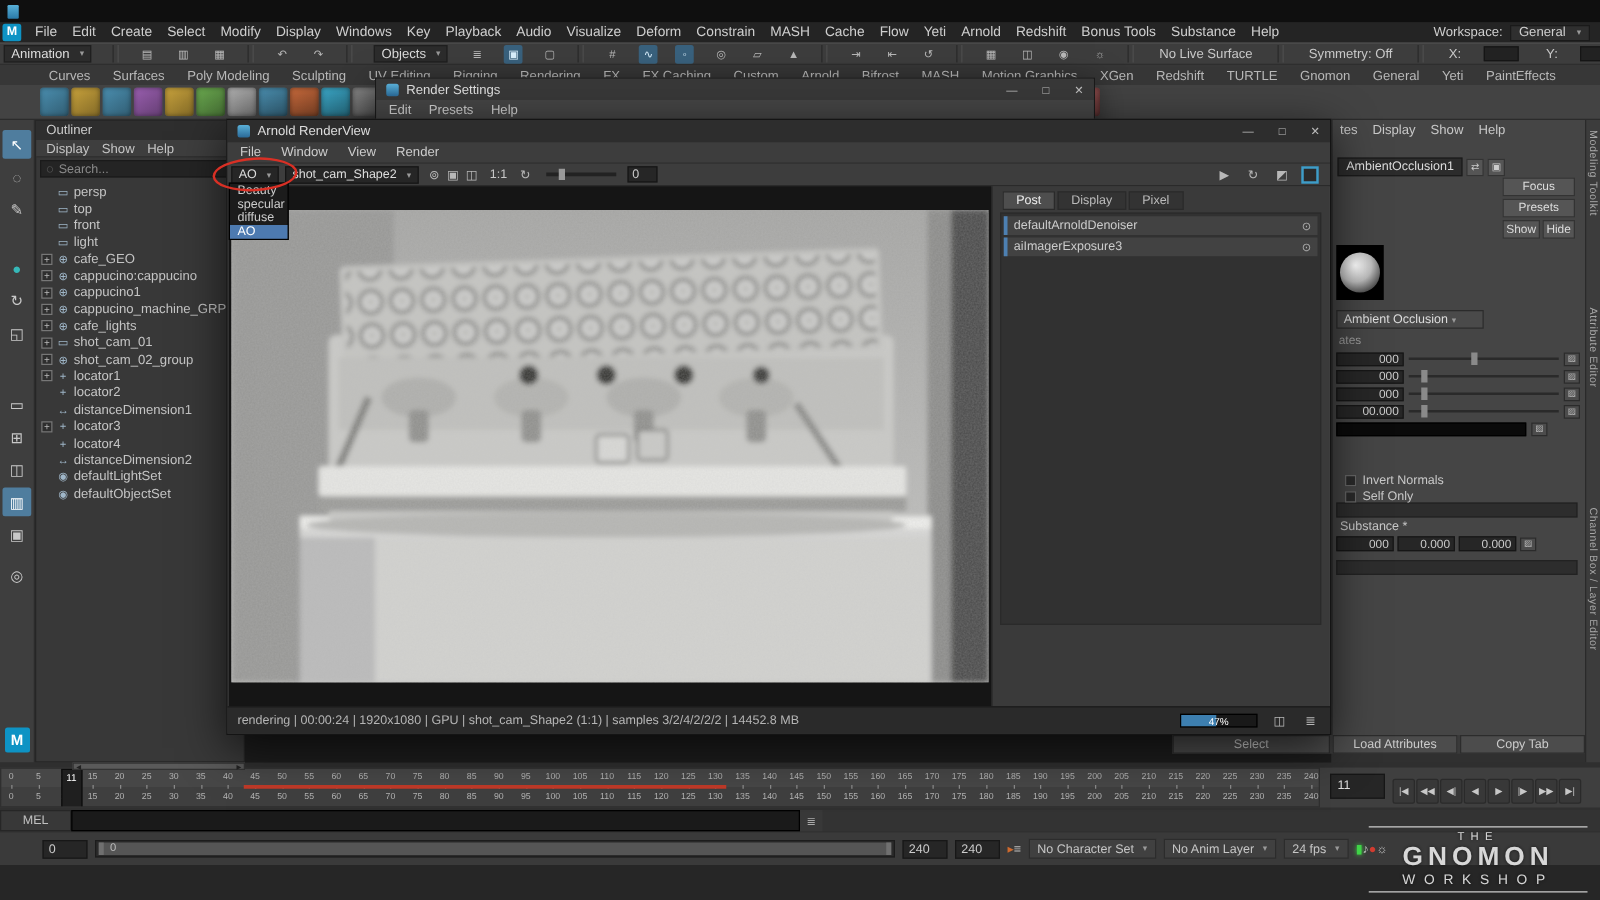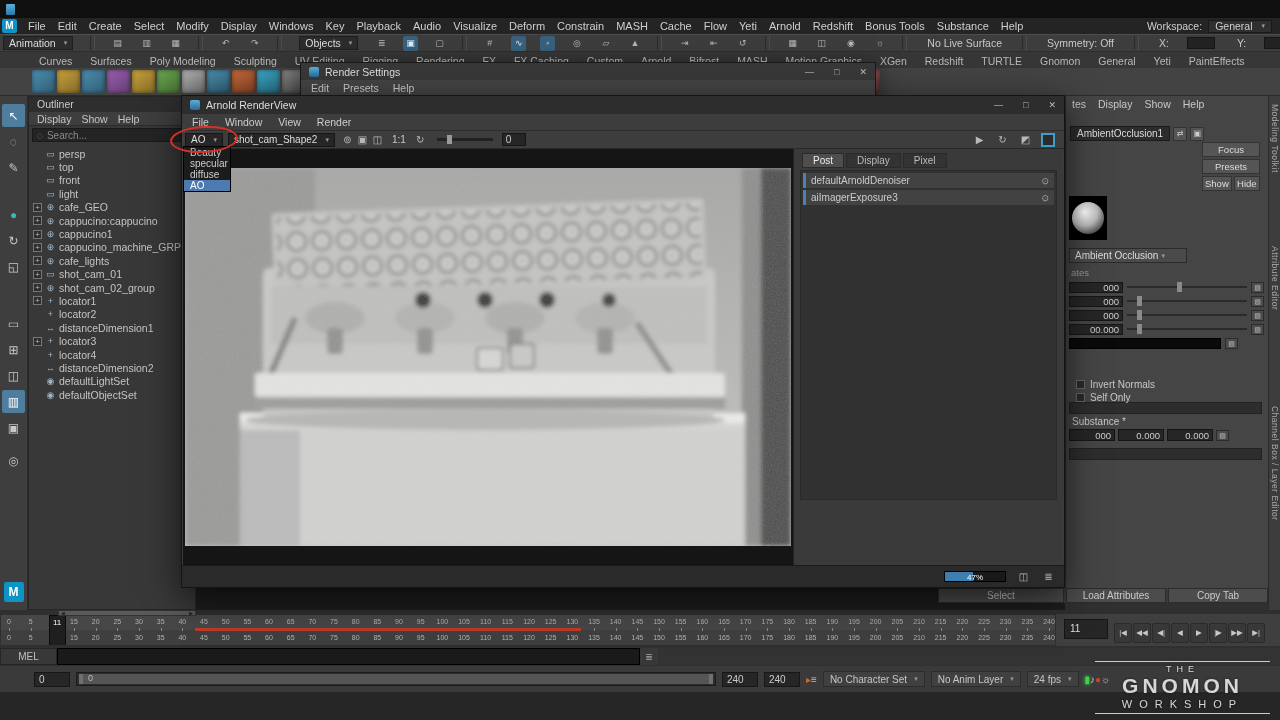--- a/index.html
+++ b/index.html
@@ -880,20 +880,21 @@
           <span>defaultArnoldDenoiser</span>
           <span class="imgr-eye">⊙</span>
         </div>
         <div class="imgr-row">
           <span>aiImagerExposure3</span>
           <span class="imgr-eye">⊙</span>
         </div>
       </div>
   </div>
   <div id="rv-status">
+    <span>rendering | 00:00:24 | 1920x1080 | GPU | shot_cam_Shape2 (1:1) | samples 3/2/4/2/2/2 | 14452.8 MB</span>
     <div id="rv-progress">
       <div id="rv-progress-fill" style="width: 47%;"></div>
       <span id="rv-progress-label">47%</span>
     </div>
     <span class="rv-ico">◫</span>
     <span class="rv-ico">≣</span>
   </div>
 </div>
 
 <div id="rv-aov-list">

